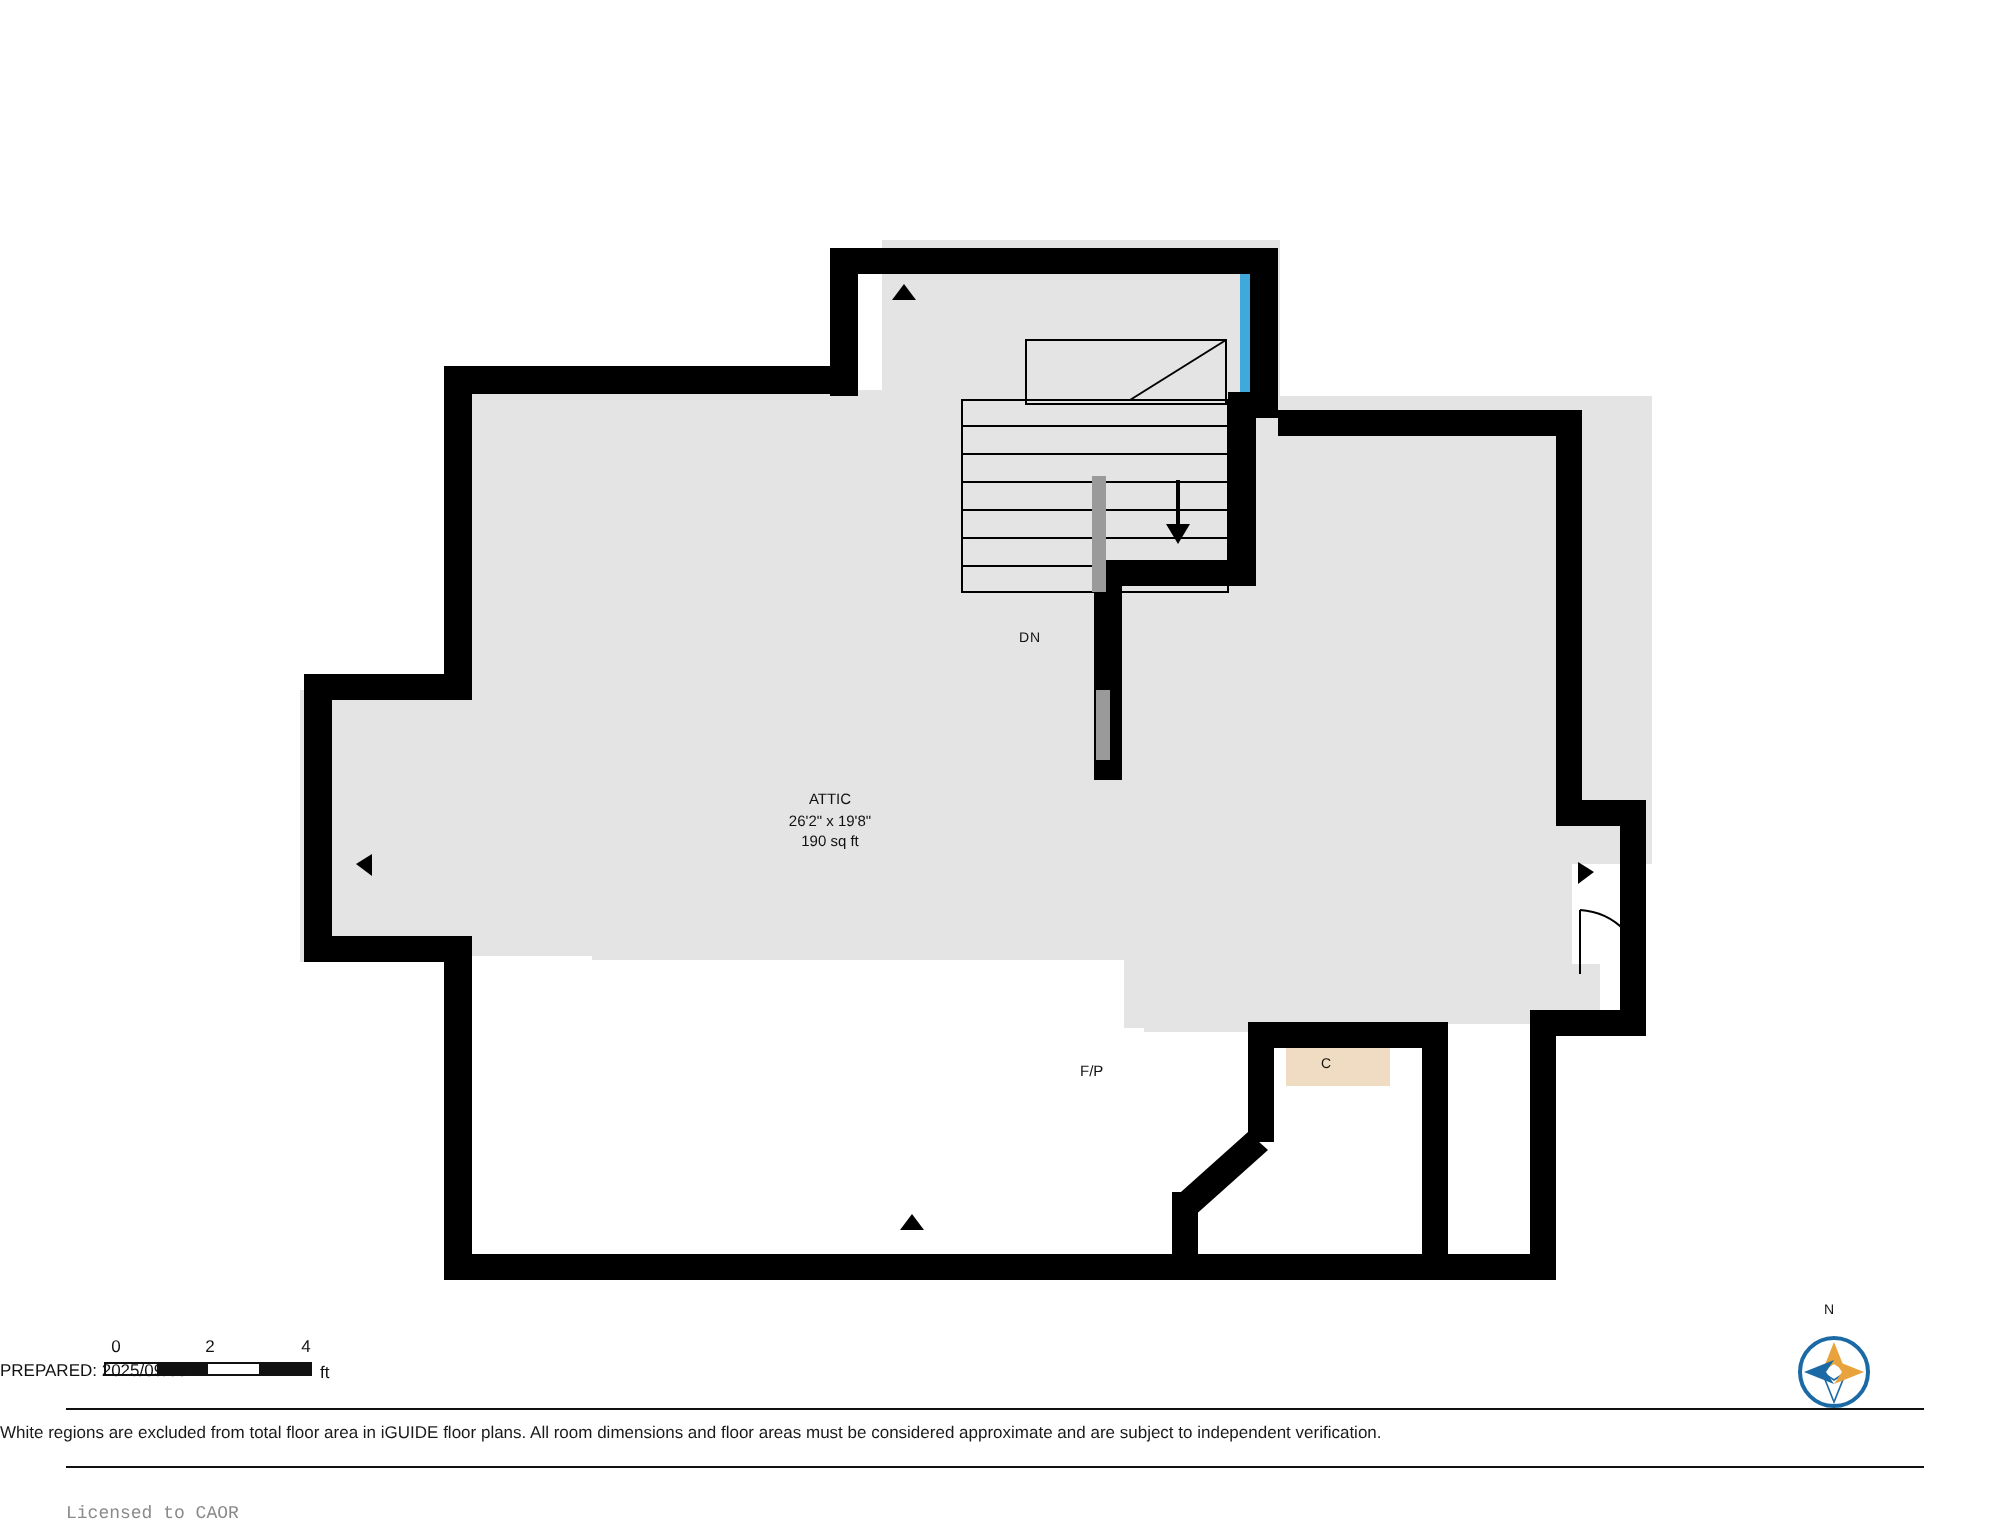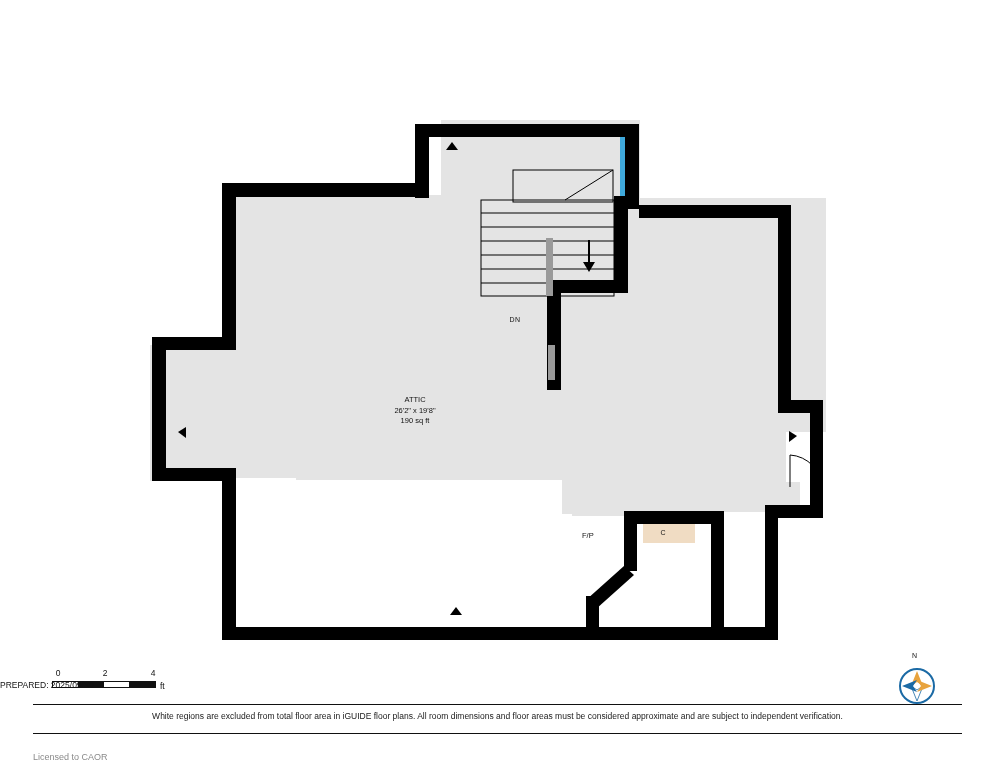--- a/index.html
+++ b/index.html
@@ -82,21 +82,21 @@
     left: 485px;
     width: 60px;
     text-align: center;
     font-size: 7px;
     color: #111;
     letter-spacing: 0.4px;
   }
   #fp-label {
     position: absolute;
     top: 531px;
-    left: 582px;
+    left: 540px;
     font-size: 7.5px;
     color: #111;
   }
   #c-label {
     position: absolute;
     top: 529px;
     left: 650px;
     width: 26px;
     text-align: center;
     font-size: 7px;
@@ -181,38 +181,39 @@
     left: 33px;
     width: 929px;
     height: 1px;
     background: #111;
   }
   #disclaimer {
     position: absolute;
     top: 711px;
     left: 0;
     width: 995px;
-    text-align: center;
+    text-align: left;
     font-size: 8.5px;
     color: #1a1a1a;
   }
   #footer-rule-2 {
     position: absolute;
     top: 733px;
     left: 33px;
     width: 929px;
     height: 1px;
     background: #111;
   }
   #licensed {
     position: absolute;
     top: 752px;
     left: 33px;
     font-size: 9px;
     color: #8a8a8a;
+    font-family: Liberation Mono, monospace;
   }
 </style>
 </head>
 <body>
 
 <div id="title">839 Queen's Blvd, Kitchener, ON</div>
 <div id="title-rule"></div>
 
 <div id="area-summary">
   <div class="row arow-1">

